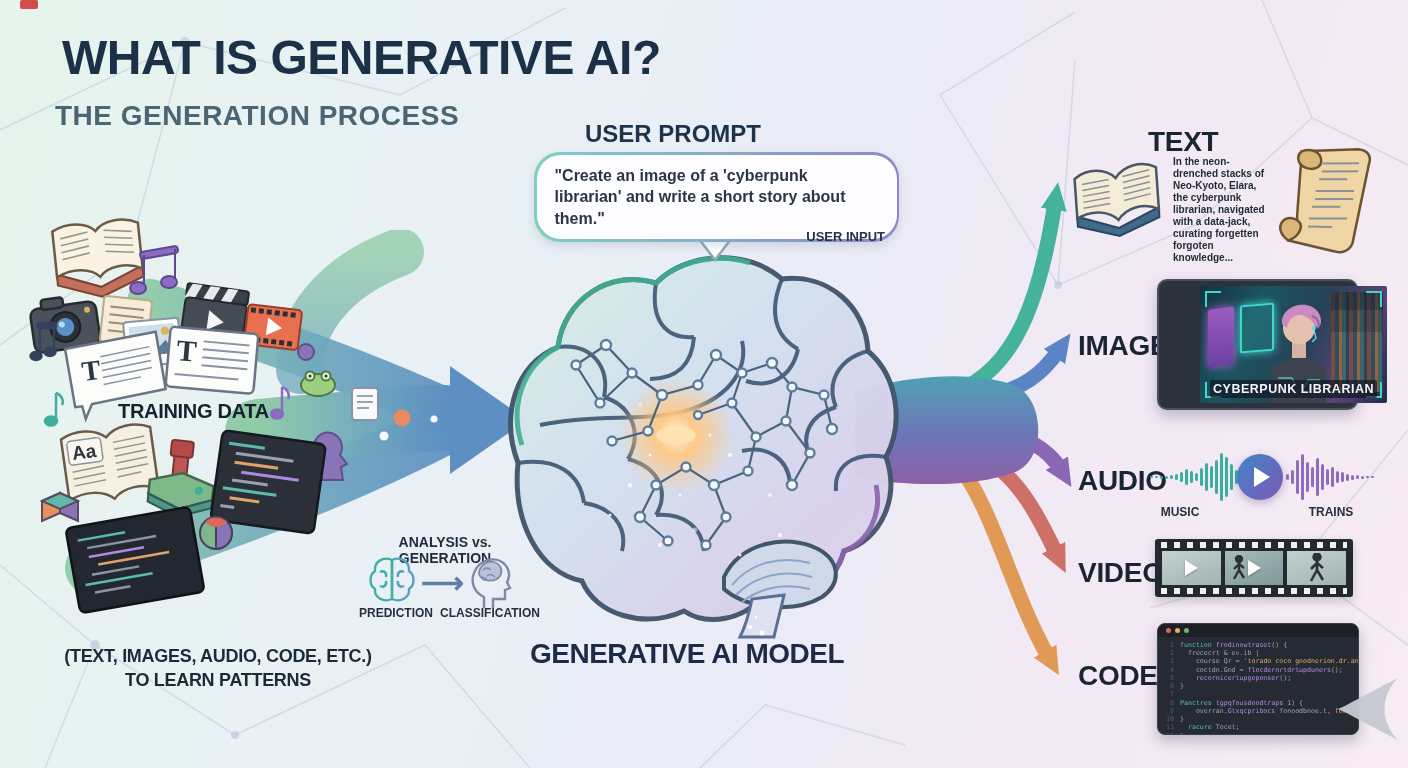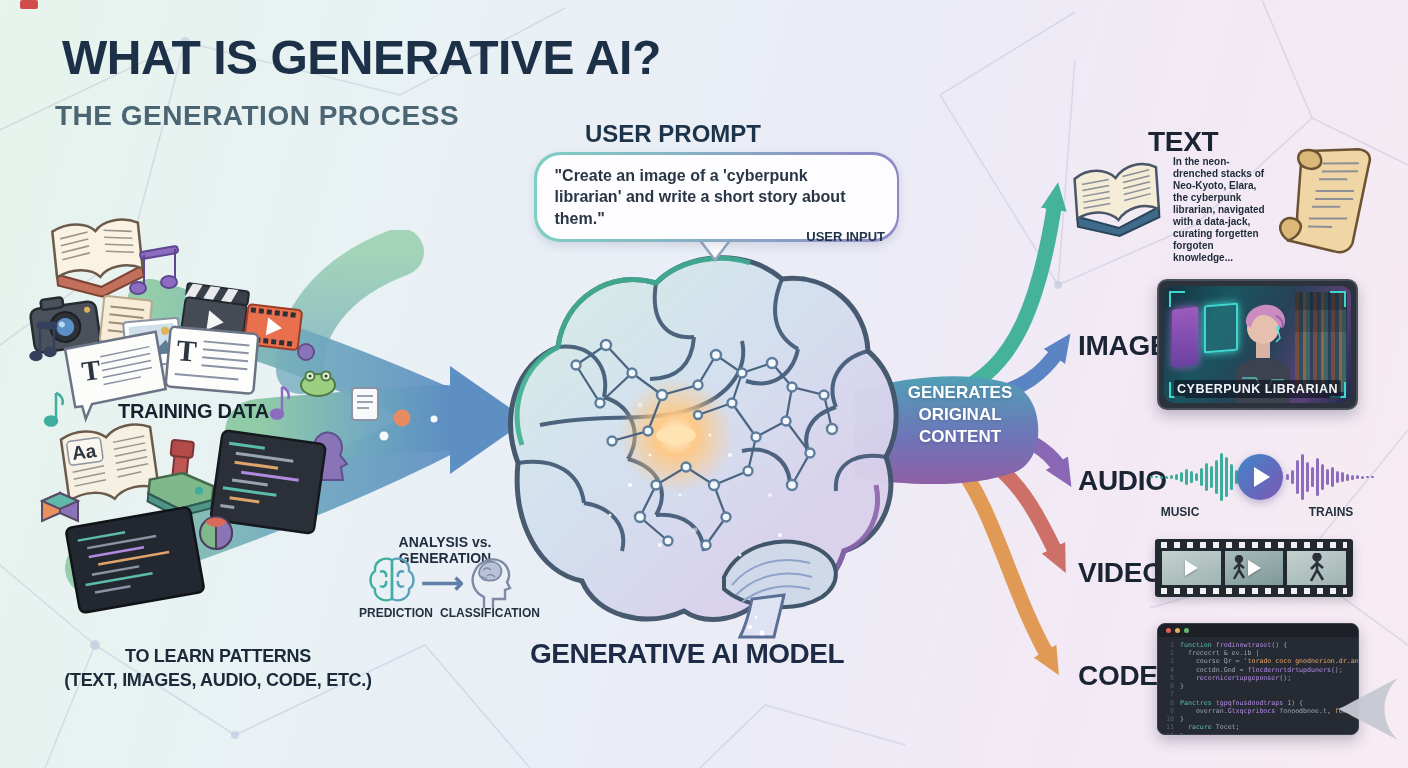--- a/index.html
+++ b/index.html
@@ -24,22 +24,22 @@
   .cmp-sub{font-size:12px;font-weight:700;color:#23313f;text-align:center;}
   .cmp-arrow{left:421px;top:565px;font-size:30px;color:#5f7fa8;font-weight:700;}
   
   .model-label{left:530px;top:638px;width:360px;text-align:left;font-size:28px;font-weight:700;letter-spacing:-0.5px;color:#1e2b46;}
   
   .generates{left:898px;top:382px;width:124px;text-align:center;font-size:17px;line-height:1.3;font-weight:700;color:#ffffff;text-shadow:0 1px 3px rgba(40,40,80,.25);}
   
   .out-label{font-size:28px;font-weight:700;letter-spacing:-0.3px;color:#1a2433;}
   .story{left:1173px;top:156px;width:100px;font-size:10px;line-height:1.2;font-weight:700;color:#1c2a38;}
   .tablet{left:1157px;top:279px;width:201px;height:131px;background:#2c333d;border:2px solid #4a515c;border-radius:10px;box-shadow:0 6px 14px rgba(60,60,90,.3);padding:5px;box-sizing:border-box;}
-  .tablet-screen{position:relative;width:100%;height:100%;border-radius:10px;overflow:hidden;
-    background:linear-gradient(115deg,#16313f 0%,#1a5560 28%,#274257 55%,#5c4179 78%,#1d2b4a 100%);}
+  .tablet-screen{position:relative;width:100%;height:100%;border-radius:2px;overflow:hidden;
+    background:linear-gradient(115deg,#16313f 0%,#1a5560 28%,#274257 55%,#5c4179 78%,#1d2b4a 100%);margin-left:36px;}
   .neon-panel{position:absolute;left:8px;top:22px;width:26px;height:58px;background:linear-gradient(180deg,#b45fd2,#7a3fb0);box-shadow:0 0 10px #c06ae0;border-radius:2px;transform:skewY(-8deg);opacity:.85;}
   .holo-panel{position:absolute;left:40px;top:18px;width:30px;height:44px;border:2px solid #3fd6d0;background:rgba(60,210,205,.18);box-shadow:0 0 8px #3fd6d0;border-radius:2px;transform:skewY(-5deg);}
   .shelf{position:absolute;right:4px;top:6px;width:52px;height:100px;
     background:repeating-linear-gradient(90deg,#7a4f3f 0 4px,#2f4f5f 4px 8px,#9a6a3a 8px 11px,#3f6a6a 11px 15px,#27435d 15px 18px);
     box-shadow:inset 0 18px 0 rgba(15,25,35,.35), inset 0 40px 0 rgba(15,25,35,.25);opacity:.9;border-radius:2px;}
   .tab-caption{position:absolute;left:10px;right:10px;bottom:5px;text-align:center;background:rgba(15,20,32,.68);color:#f2f5fa;font-size:12.5px;font-weight:700;letter-spacing:0.5px;padding:2px 0;border-radius:2px;}
   .corner{position:absolute;width:14px;height:14px;border:2.5px solid #3fd6cc;}
   .c-tl{left:5px;top:5px;border-right:none;border-bottom:none;}
   .c-tr{right:5px;top:5px;border-left:none;border-bottom:none;}
   .c-bl{left:5px;bottom:5px;border-right:none;border-top:none;}
@@ -332,22 +332,22 @@
           <line x1="88" y1="343" x2="160" y2="343" stroke="#e0a46a"></line>
         <line x1="80" y1="352" x2="128" y2="352" stroke="#8a93a3"></line>
           <line x1="72" y1="361" x2="140" y2="361" stroke="#5bbcab"></line>
         <line x1="80" y1="370" x2="116" y2="370" stroke="#8a93a3"></line>
       </g>
     </g>
   </svg>
 
   <div class="abs training-label">TRAINING DATA</div>
   <div class="abs training-note">
+    <div>(TEXT, IMAGES, AUDIO, CODE, ETC.)</div>
     <div>TO LEARN PATTERNS</div>
-    <div>(TEXT, IMAGES, AUDIO, CODE, ETC.)</div>
   </div>
 
   <svg class="abs" style="left:855px;top:130px;" width="235" height="580" viewBox="0 0 235 580">
     <defs>
       <linearGradient id="trunkG" x1="0" y1="0" x2="0" y2="1">
         <stop offset="0" stop-color="#4fa0b5"></stop>
           <stop offset="0.55" stop-color="#6d76b8"></stop>
           <stop offset="1" stop-color="#8e5fa6"></stop>
       </linearGradient>
       <marker id="mTeal" markerUnits="userSpaceOnUse" markerWidth="30" markerHeight="30" refX="8" refY="15" orient="auto">
@@ -482,25 +482,20 @@
 
   <div class="abs prompt-heading">USER PROMPT</div>
   <svg class="abs" style="left:675px;top:218px;" width="80" height="46" viewBox="0 0 80 46">
     <path d="M 8,0 L 40,42 L 72,0" fill="#fdfdff" stroke="#93a4bd" stroke-width="2.5"></path>
   </svg>
   <div class="abs bubble-wrap">
     <div class="bubble-inner">"Create an image of a 'cyberpunk librarian' and write a short story about them."</div>
   </div>
   <div class="abs user-input">USER INPUT</div>
 
-  <div class="abs generates">
-    <div>GENERATES</div>
-    <div>ORIGINAL</div>
-    <div>CONTENT</div>
-  </div>
 
   <div class="abs model-label">GENERATIVE AI MODEL</div>
 
   <div class="abs cmp-title">ANALYSIS vs. GENERATION</div>
   <svg class="abs" style="left:366px;top:554px;" width="52" height="52" viewBox="0 0 52 52">
     <g fill="none" stroke="#3fae9e" stroke-width="2.4">
       <path d="M26,6 C17,2 8,8 9,17 C3,21 3,31 9,35 C8,43 17,49 26,45 Z"></path>
       <path d="M26,6 C35,2 44,8 43,17 C49,21 49,31 43,35 C44,43 35,49 26,45" stroke="#58a0bd"></path>
       <line x1="26" y1="6" x2="26" y2="45"></line>
       <path d="M14,18 C18,16 21,19 20,23"></path>

